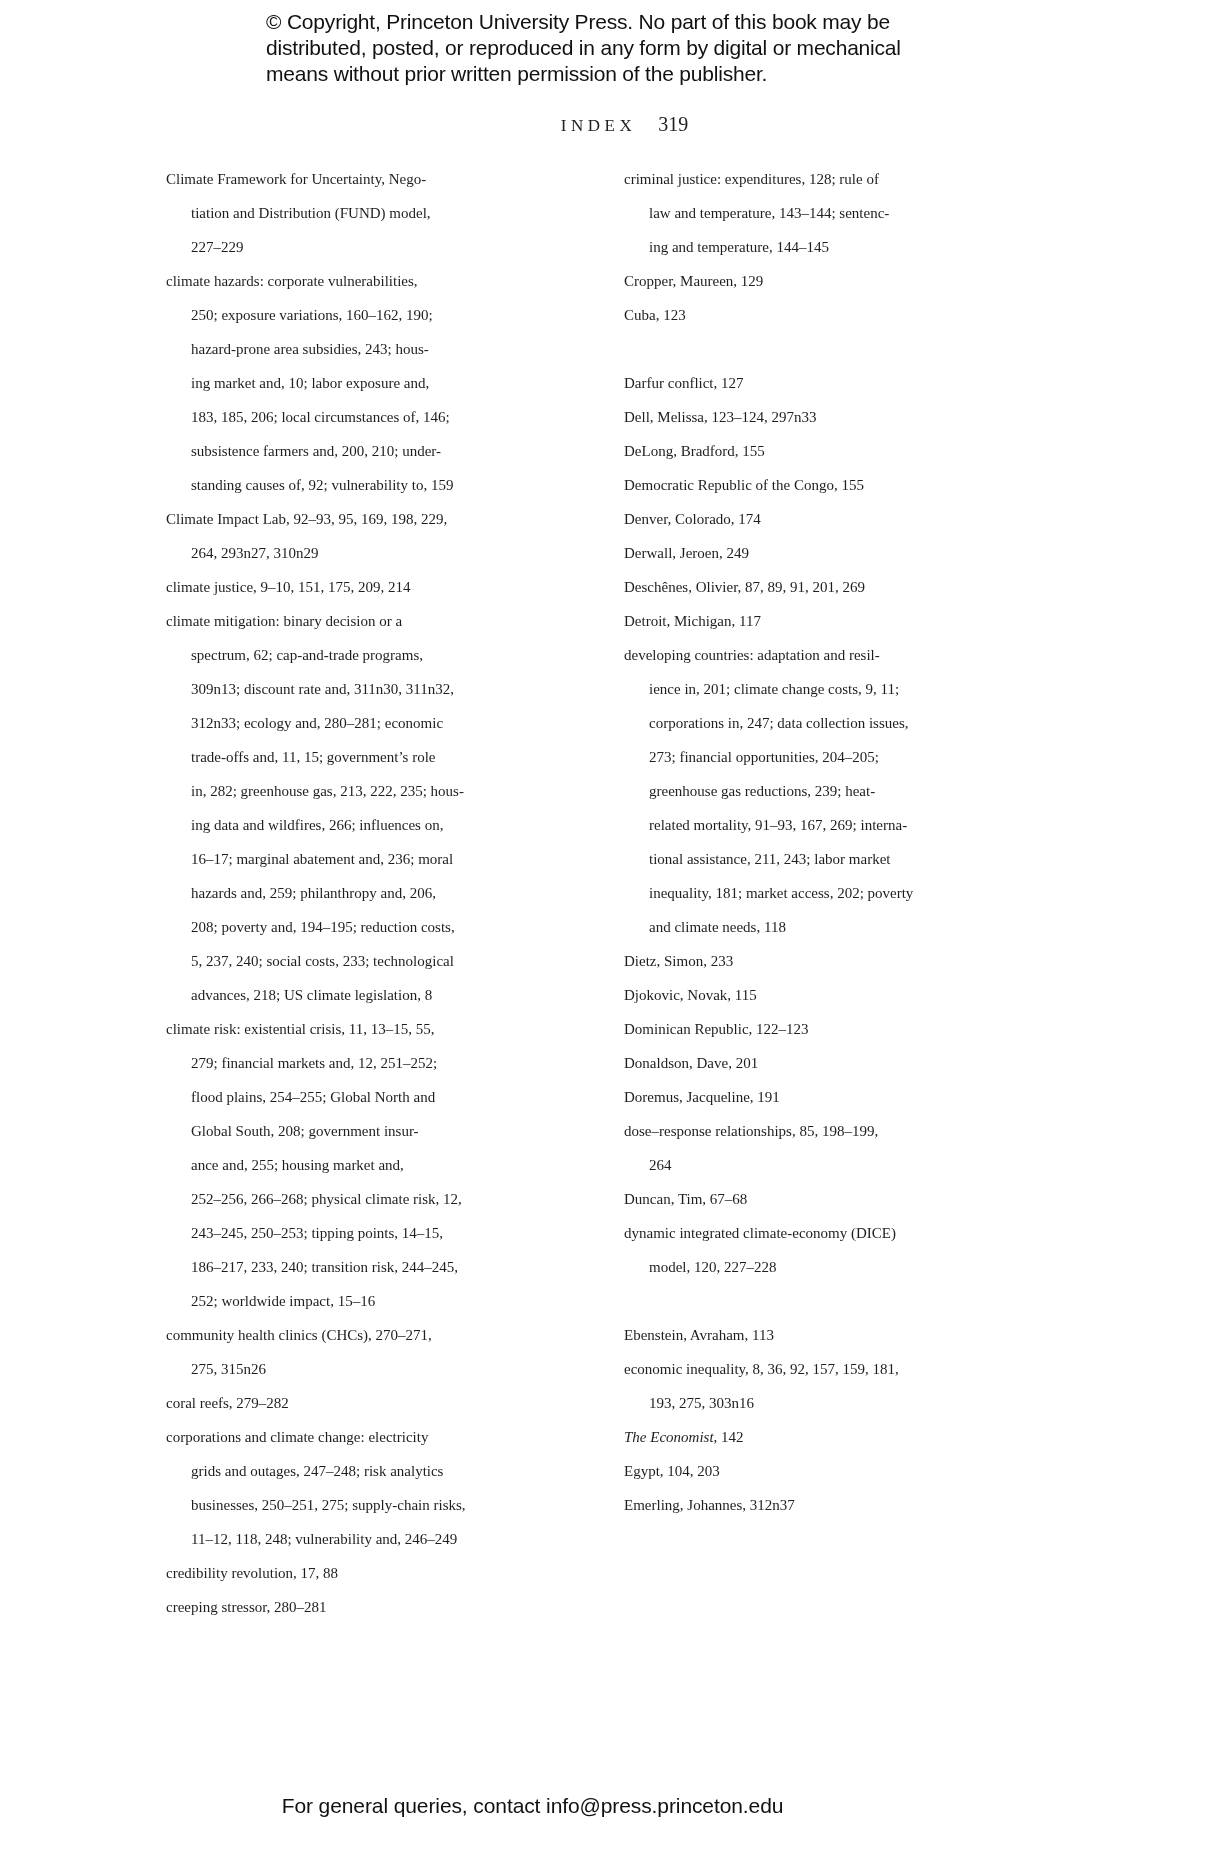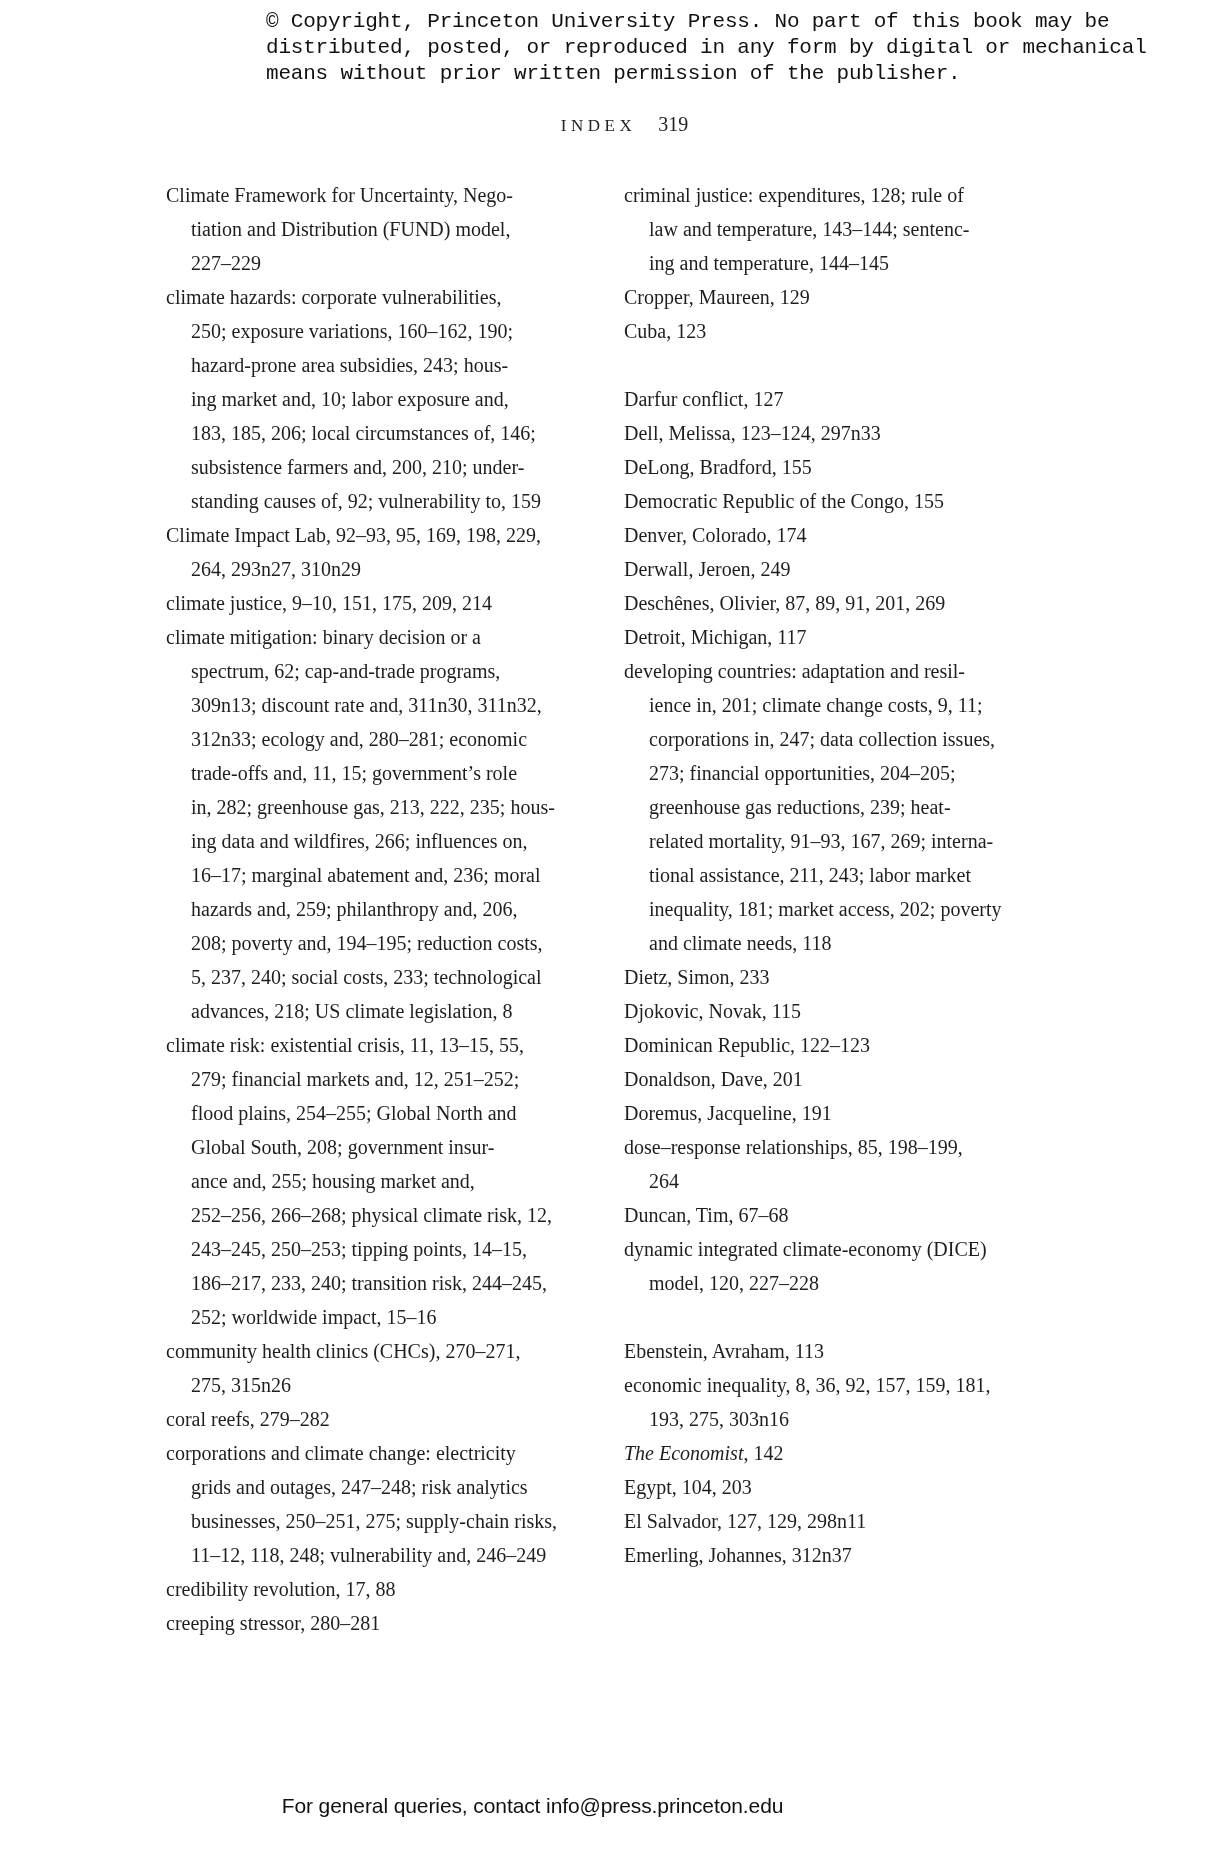--- a/index.html
+++ b/index.html
@@ -12,21 +12,21 @@
       height: 1850px;
       position: relative;
       overflow: hidden;
       color: #1a1a1a;
     }
     .copyright {
       position: absolute;
       left: 266px;
       top: 9px;
       width: 720px;
-      font-family: Liberation Mono, monospace;
+      font-family: Liberation Sans, sans-serif;
       font-size: 21px;
       line-height: 26px;
       color: #111111;
       letter-spacing: -0.2px;
     }
     .copyright div { white-space: nowrap; }
     .running-head {
       position: absolute;
       left: 12px;
       width: 1225px;
@@ -39,23 +39,23 @@
     }
     .running-head .label {
       letter-spacing: 4.5px;
       margin-right: 22px;
     }
     .running-head .folio {
       font-size: 20px;
     }
     .column {
       position: absolute;
-      top: 178px;
+      top: 162px;
       font-family: "Liberation Serif", serif;
-      font-size: 20px;
+      font-size: 15px;
       line-height: 34px;
       color: #1e1e1e;
     }
     .col-left { left: 166px; width: 420px; }
     .col-right { left: 624px; width: 430px; }
     .entry {
       padding-left: 25px;
       text-indent: -25px;
       margin: 0;
     }
@@ -239,20 +239,17 @@
       <span class="line">economic inequality, 8, 36, 92, 157, 159, 181,</span>
       <span class="line">193, 275, 303n16</span>
     </div>
     <div class="entry">
       <span class="line"><span class="italic">The Economist</span><span>, 142</span></span>
     </div>
     <div class="entry">
       <span class="line">Egypt, 104, 203</span>
     </div>
     <div class="entry">
-      <span class="line">El Salvador, 127, 129, 298n11</span>
-    </div>
-    <div class="entry">
       <span class="line">Emerling, Johannes, 312n37</span>
     </div>
   </div>
 
 <div class="footer">For general queries, contact info@press.princeton.edu</div>
 
 </body></html>

